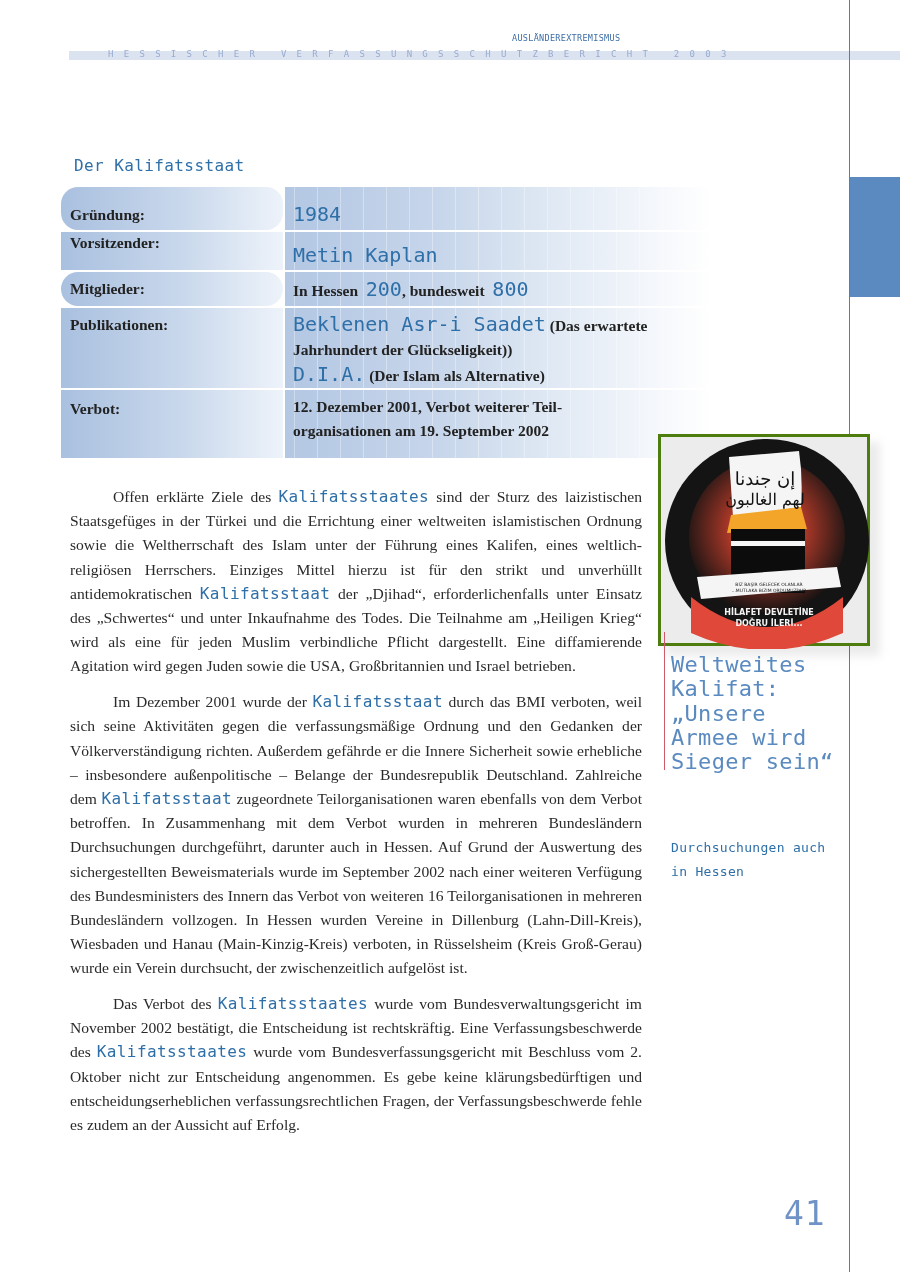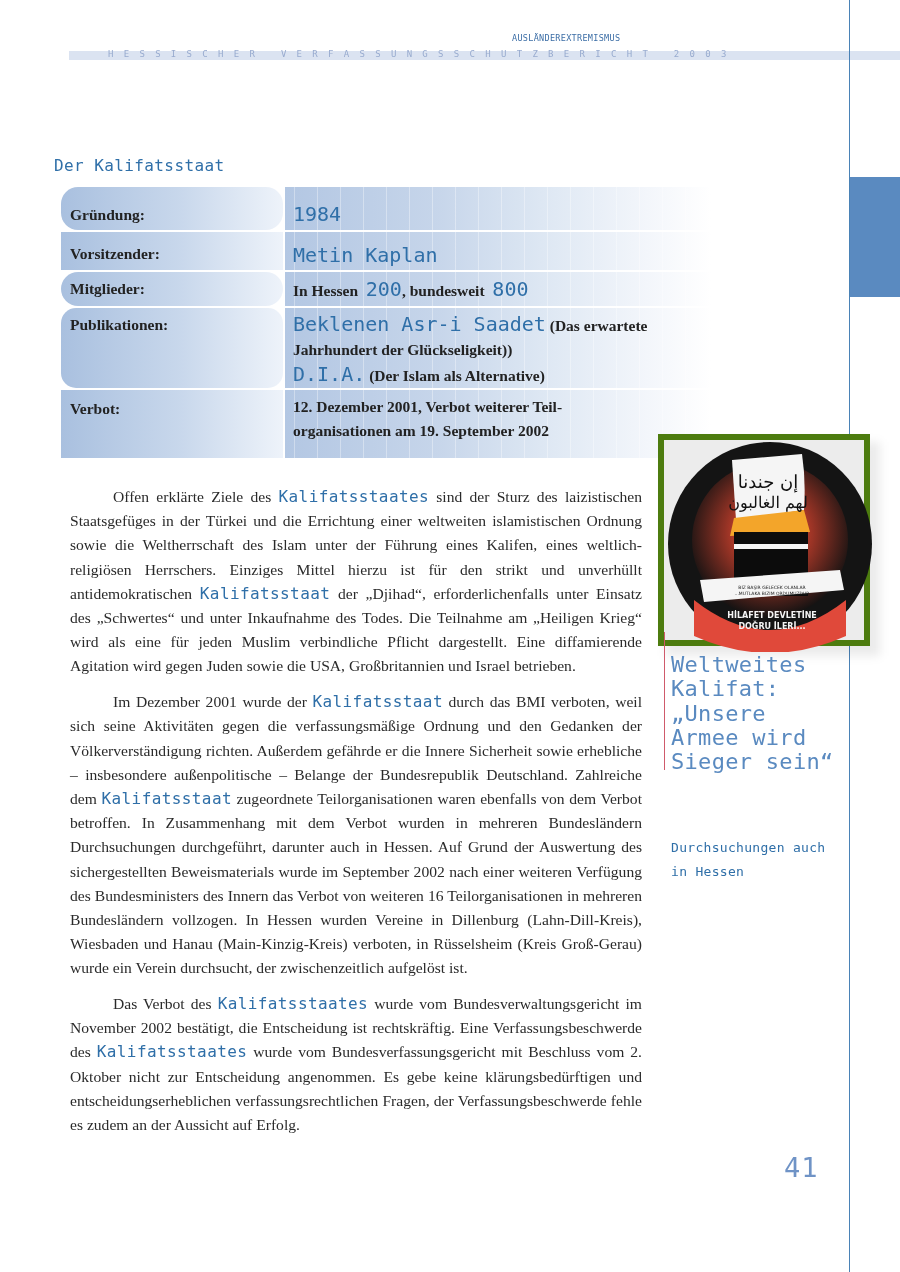--- a/index.html
+++ b/index.html
@@ -30,21 +30,21 @@
     position: absolute; left: 849px; top: 0; width: 1px; height: 1272px;
     background: #4a82b6;
   }
   .right-tab {
     position: absolute; left: 850px; top: 177px; width: 50px; height: 120px;
     background: #5a8ac0;
   }
 
   
   .title {
-    position: absolute; left: 54px; top: 156px;
+    position: absolute; left: 74px; top: 156px;
     font-family: "DejaVu Sans Mono", monospace; font-size: 16px;
     color: #2f6fa8; letter-spacing: 0.4px;
   }
 
   
   .fact-table { position: absolute; left: 61px; top: 187px; width: 650px; }
   .fact-row { display: flex; margin-bottom: 2px; }
   .fact-key {
     width: 222px; flex: 0 0 222px; box-sizing: border-box;
     padding: 16px 0 0 9px;
@@ -61,24 +61,24 @@
   }
   .fact-val .mono { font-weight: normal; font-size: 20px; color: #2f6fa8; }
   .r1 .fact-key, .r1 .fact-val { height: 43px; }
   .r2 .fact-key, .r2 .fact-val { height: 38px; }
   .r3 .fact-key, .r3 .fact-val { height: 34px; }
   .r4 .fact-key, .r4 .fact-val { height: 80px; }
   .r5 .fact-key, .r5 .fact-val { height: 68px; }
   .r1 .fact-key { padding-top: 19px; border-radius: 17px; }
   .r1 .fact-val { padding-top: 15px; }
   .r2 .fact-val, .r2 .fact-key { padding-top: 11px; }
-  .r2 .fact-key { padding-top: 13px; }
+  .r2 .fact-key { padding-top: 2px; }
   .r3 .fact-key { padding-top: 8px; border-radius: 17px; }
   .r3 .fact-val { padding-top: 5px; }
-  .r4 .fact-key { padding-top: 8px; border-radius: 15px; }
+  .r4 .fact-key { padding-top: 8px; }
   .r4 .fact-val { padding-top: 4px; }
   .r5 .fact-key { padding-top: 10px; }
   .r5 .fact-val { padding-top: 5px; }
 
   
   .body-text {
     position: absolute; left: 70px; top: 485px; width: 572px;
     font-size: 15.6px; line-height: 24.2px; text-align: justify; color: #2a2a2a;
   }
   .body-text p { margin: 0 0 11.5px 0; text-indent: 43px; }
@@ -87,43 +87,43 @@
     color: #2f6fa8; letter-spacing: 0.4px;
   }
 
   
   .photo-shadow {
     position: absolute; left: 666px; top: 442px; width: 214px; height: 214px;
     background: rgba(0,0,0,0.08); filter: blur(5px);
   }
   .photo {
     position: absolute; left: 658px; top: 434px; width: 212px; height: 212px;
-    background: #ececec; border: 6px solid #4d7c0f; box-sizing: border-box;
+    background: #ececec; border: 3px solid #4d7c0f; box-sizing: border-box;
   }
   .photo svg { position: absolute; left: 0; top: 0; }
 
   
   .caption-rule {
     position: absolute; left: 664px; top: 632px; width: 1px; height: 138px;
     background: #cf5a6b;
   }
   .caption {
     position: absolute; left: 671px; top: 653px; width: 170px;
     font-family: "DejaVu Sans Mono", monospace; font-size: 22px; line-height: 24.3px;
     color: #5a8ac0; letter-spacing: 0.3px;
   }
   .caption2 {
     position: absolute; left: 671px; top: 836px; width: 170px;
     font-family: "DejaVu Sans Mono", monospace; font-size: 13px; line-height: 24.3px;
     color: #2f6fa8; letter-spacing: 0.3px;
   }
 
   .page-number {
-    position: absolute; left: 784px; top: 1152px;
-    font-family: "DejaVu Sans Mono", monospace; font-size: 27px;
+    position: absolute; left: 784px; top: 1194px;
+    font-family: "DejaVu Sans Mono", monospace; font-size: 33px;
     color: #6f93c6; letter-spacing: 1px;
   }
 </style>
 </head>
 <body>
 
 <div class="section-label">AUSLÄNDEREXTREMISMUS</div>
 <div class="header-band"></div>
 <div class="header-band-text">HESSISCHER   VERFASSUNGSSCHUTZBERICHT   2003</div>
 <div class="right-rule"></div>

